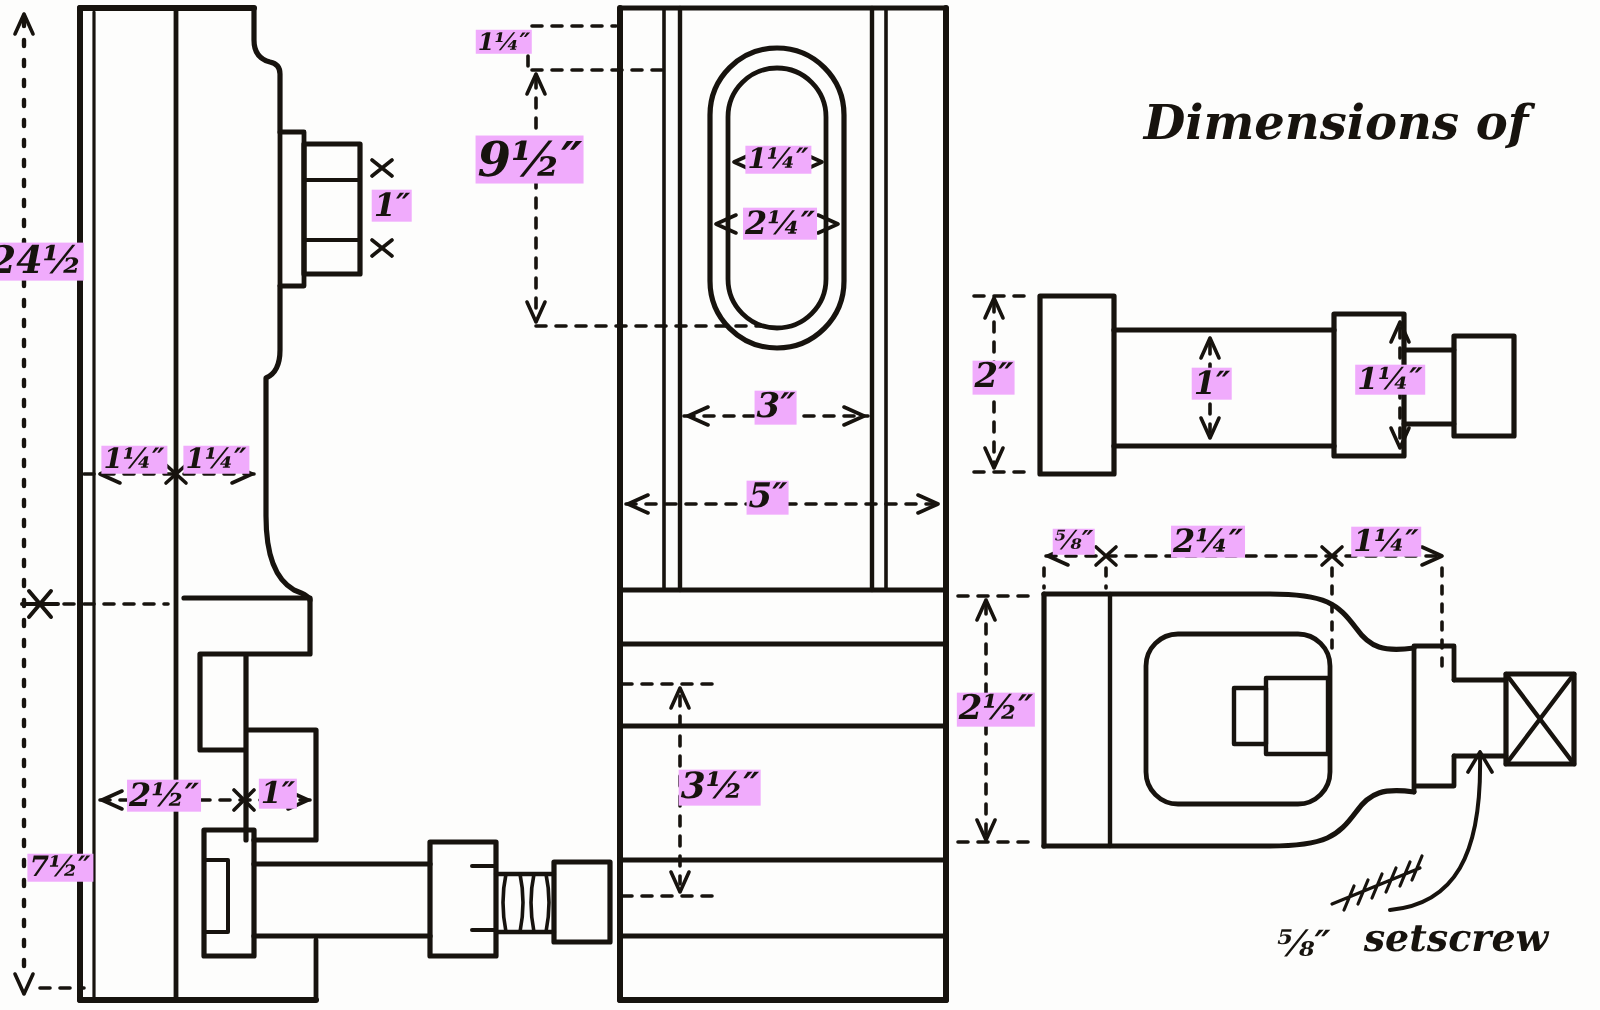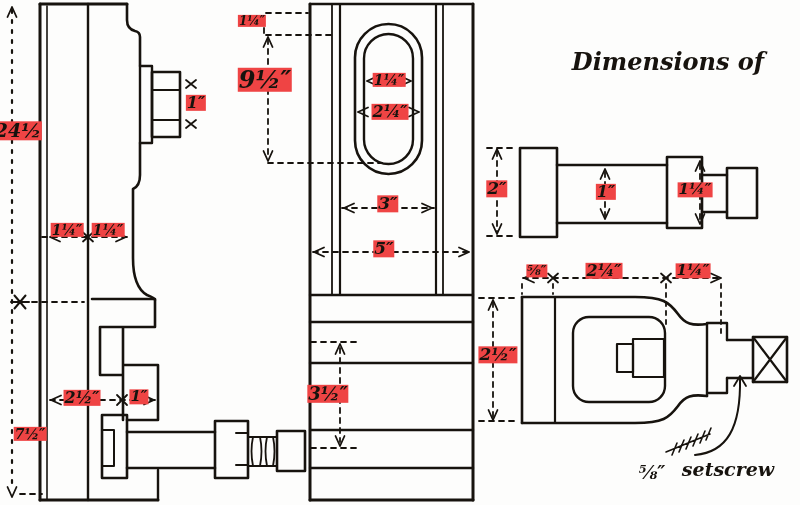--- a/index.html
+++ b/index.html
@@ -5,21 +5,21 @@
   html,body{margin:0;padding:0;background:#ffffff;}
   .canvas{
     position:relative;width:800px;height:505px;background:#fdfdfc;overflow:hidden;
     font-family:"DejaVu Serif", serif;color:#17130e;
   }
   svg{position:absolute;left:0;top:0;}
   .ink{stroke:#17130e;fill:none;stroke-linecap:round;stroke-linejoin:round;}
   .lbl{
     position:absolute;transform:translate(-50%,-50%);
     font-style:italic;font-weight:700;line-height:1.02;white-space:nowrap;
-    background:#ef4444;padding:0 1px;text-align:center;
+    background:#f0abfc;padding:0 1px;text-align:center;
   }
   .title{
     position:absolute;transform:translate(-50%,-50%);
     font-style:italic;font-weight:700;white-space:nowrap;background:transparent;
   }
 </style>
 </head>
 <body>
 
 <div class="canvas">
@@ -164,21 +164,21 @@
   <div class="lbl" style="left:30px;top:400px;font-size:14px;margin-top:34px;">7½″</div>
   <div class="lbl" style="left:82px;top:398px;font-size:16px;">2½″</div>
   <div class="lbl" style="left:139px;top:397px;font-size:15px;">1″</div>
 
   <div class="lbl" style="left:252px;top:21px;font-size:12px;">1¼″</div>
   <div class="lbl" style="left:265px;top:80px;font-size:24px;">9½″</div>
   <div class="lbl" style="left:389px;top:80px;font-size:14px;">1¼″</div>
   <div class="lbl" style="left:390px;top:112px;font-size:16px;">2¼″</div>
   <div class="lbl" style="left:388px;top:204px;font-size:17px;">3″</div>
   <div class="lbl" style="left:384px;top:249px;font-size:17px;">5″</div>
-  <div class="lbl" style="left:328px;top:394px;font-size:18px;">3½″</div>
+  <div class="lbl" style="left:360px;top:394px;font-size:18px;">3½″</div>
 
   <div class="lbl" style="left:497px;top:189px;font-size:17px;">2″</div>
   <div class="lbl" style="left:606px;top:192px;font-size:16px;">1″</div>
   <div class="lbl" style="left:695px;top:190px;font-size:15px;">1¼″</div>
 
   <div class="lbl" style="left:537px;top:271px;font-size:13px;">⅝″</div>
   <div class="lbl" style="left:604px;top:271px;font-size:16px;">2¼″</div>
   <div class="lbl" style="left:693px;top:271px;font-size:15px;">1¼″</div>
   <div class="lbl" style="left:498px;top:355px;font-size:17px;">2½″</div>
 

